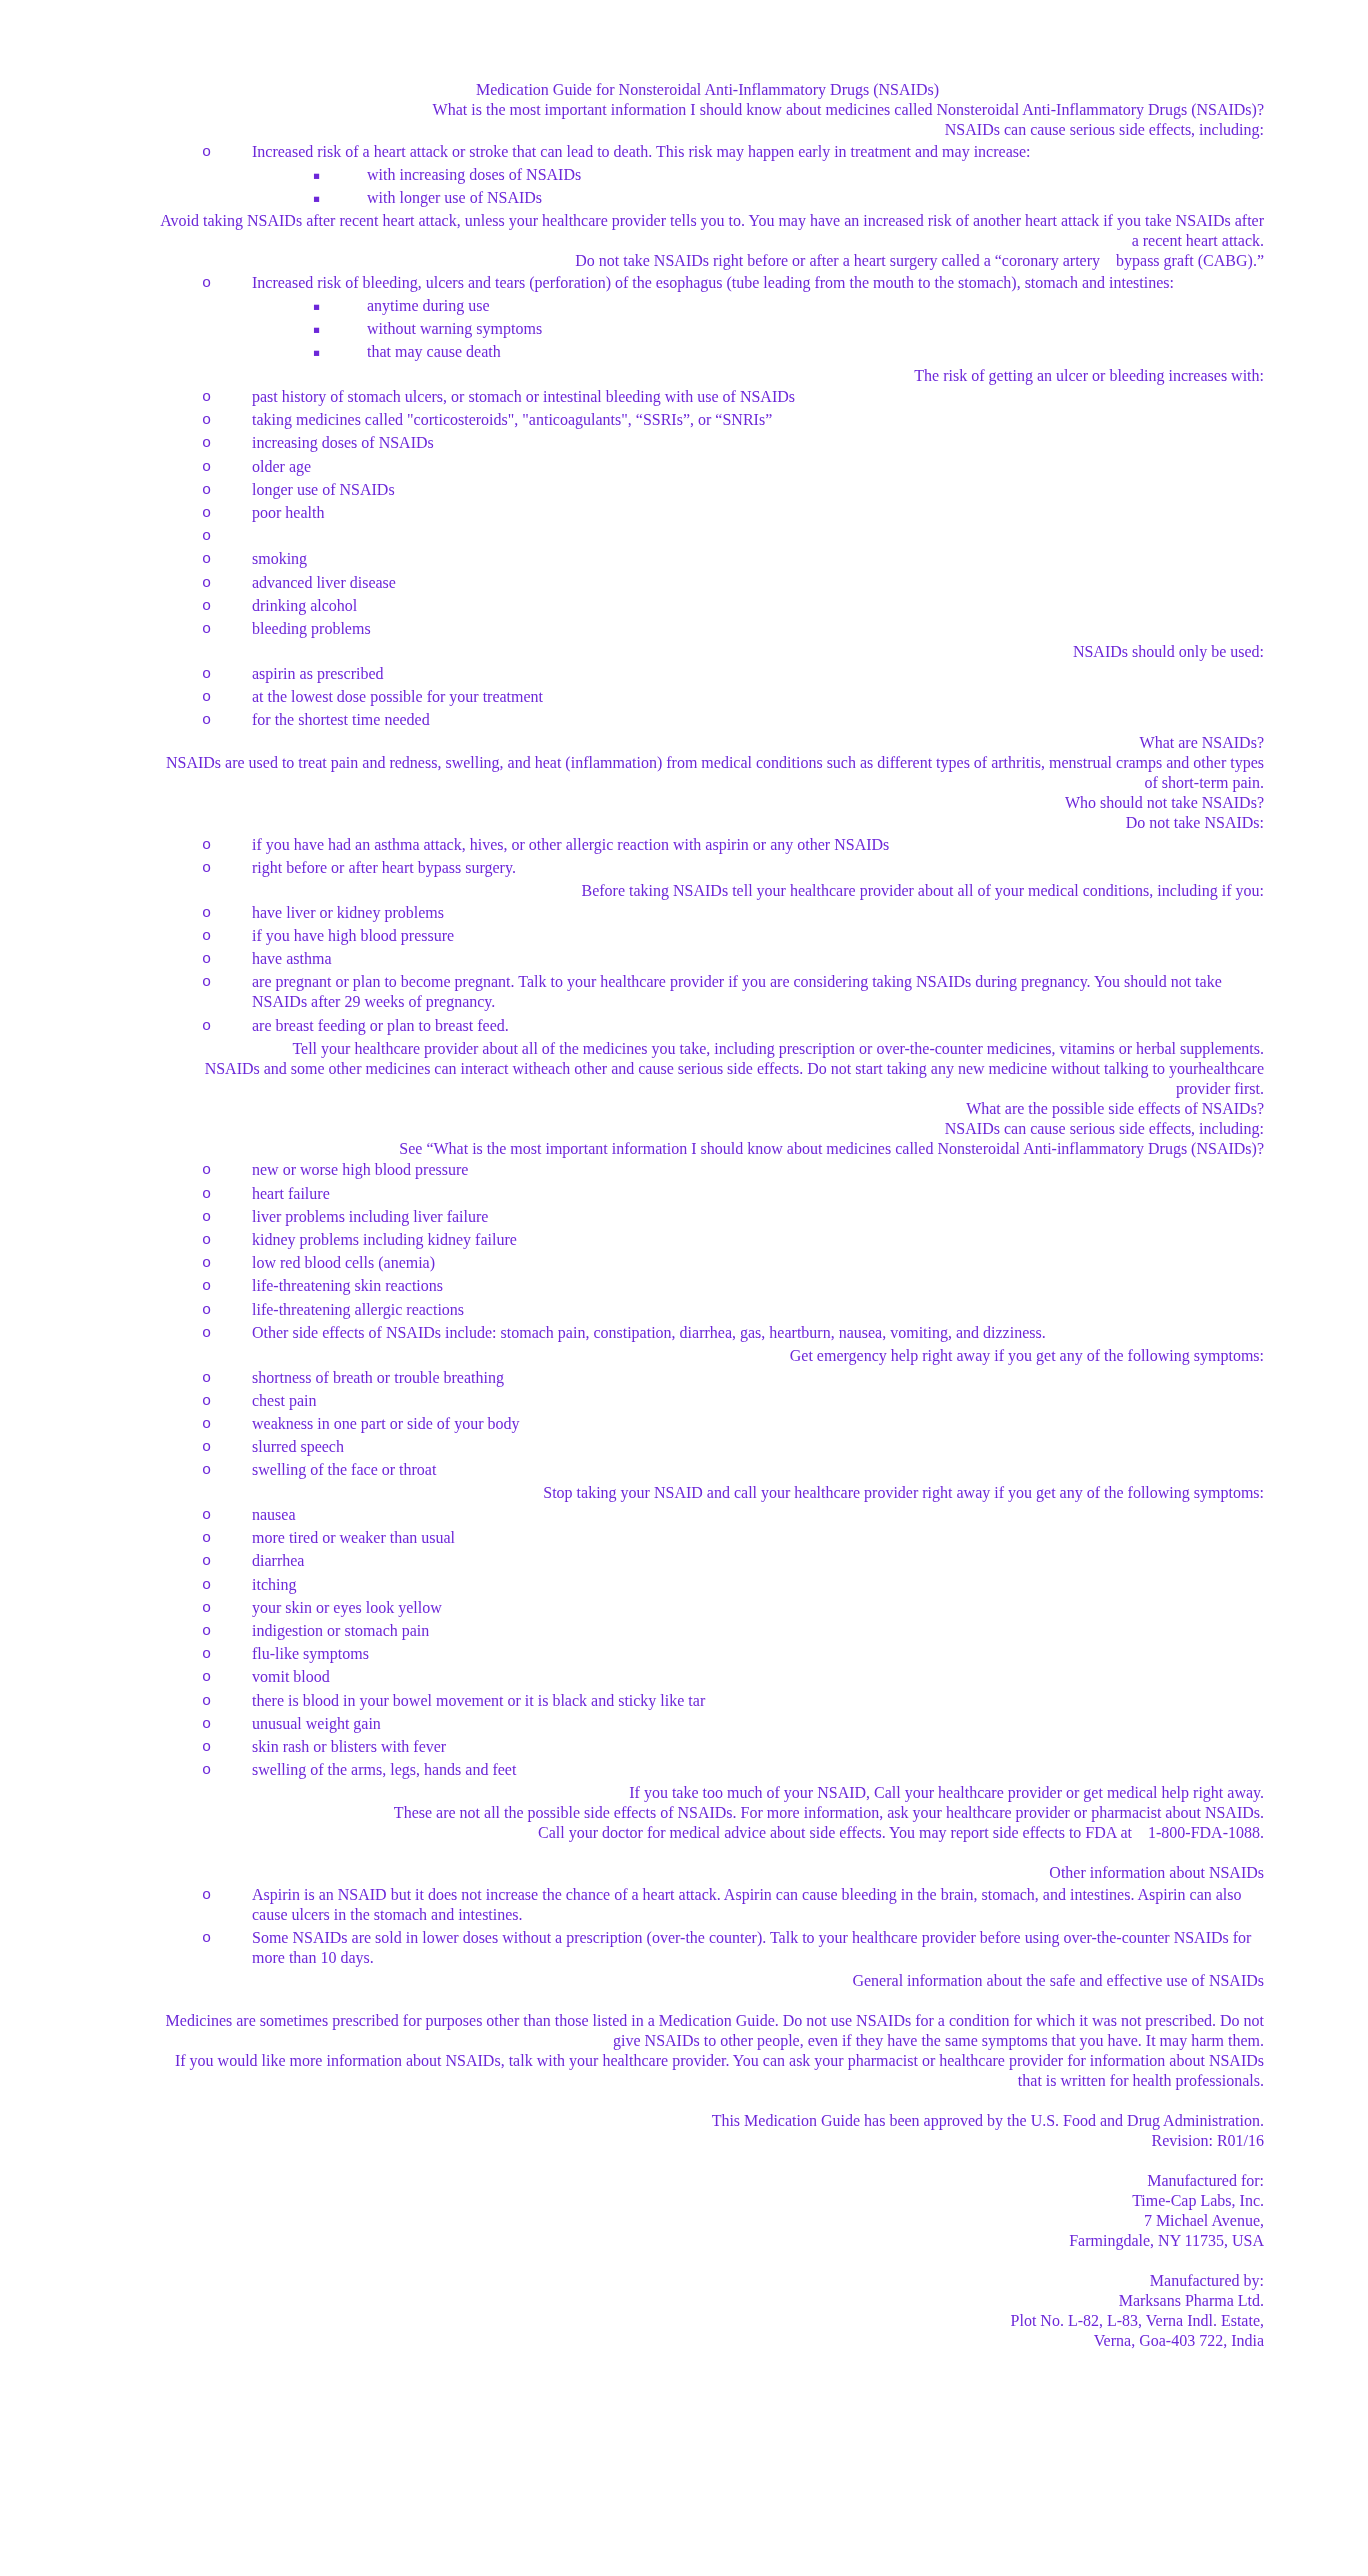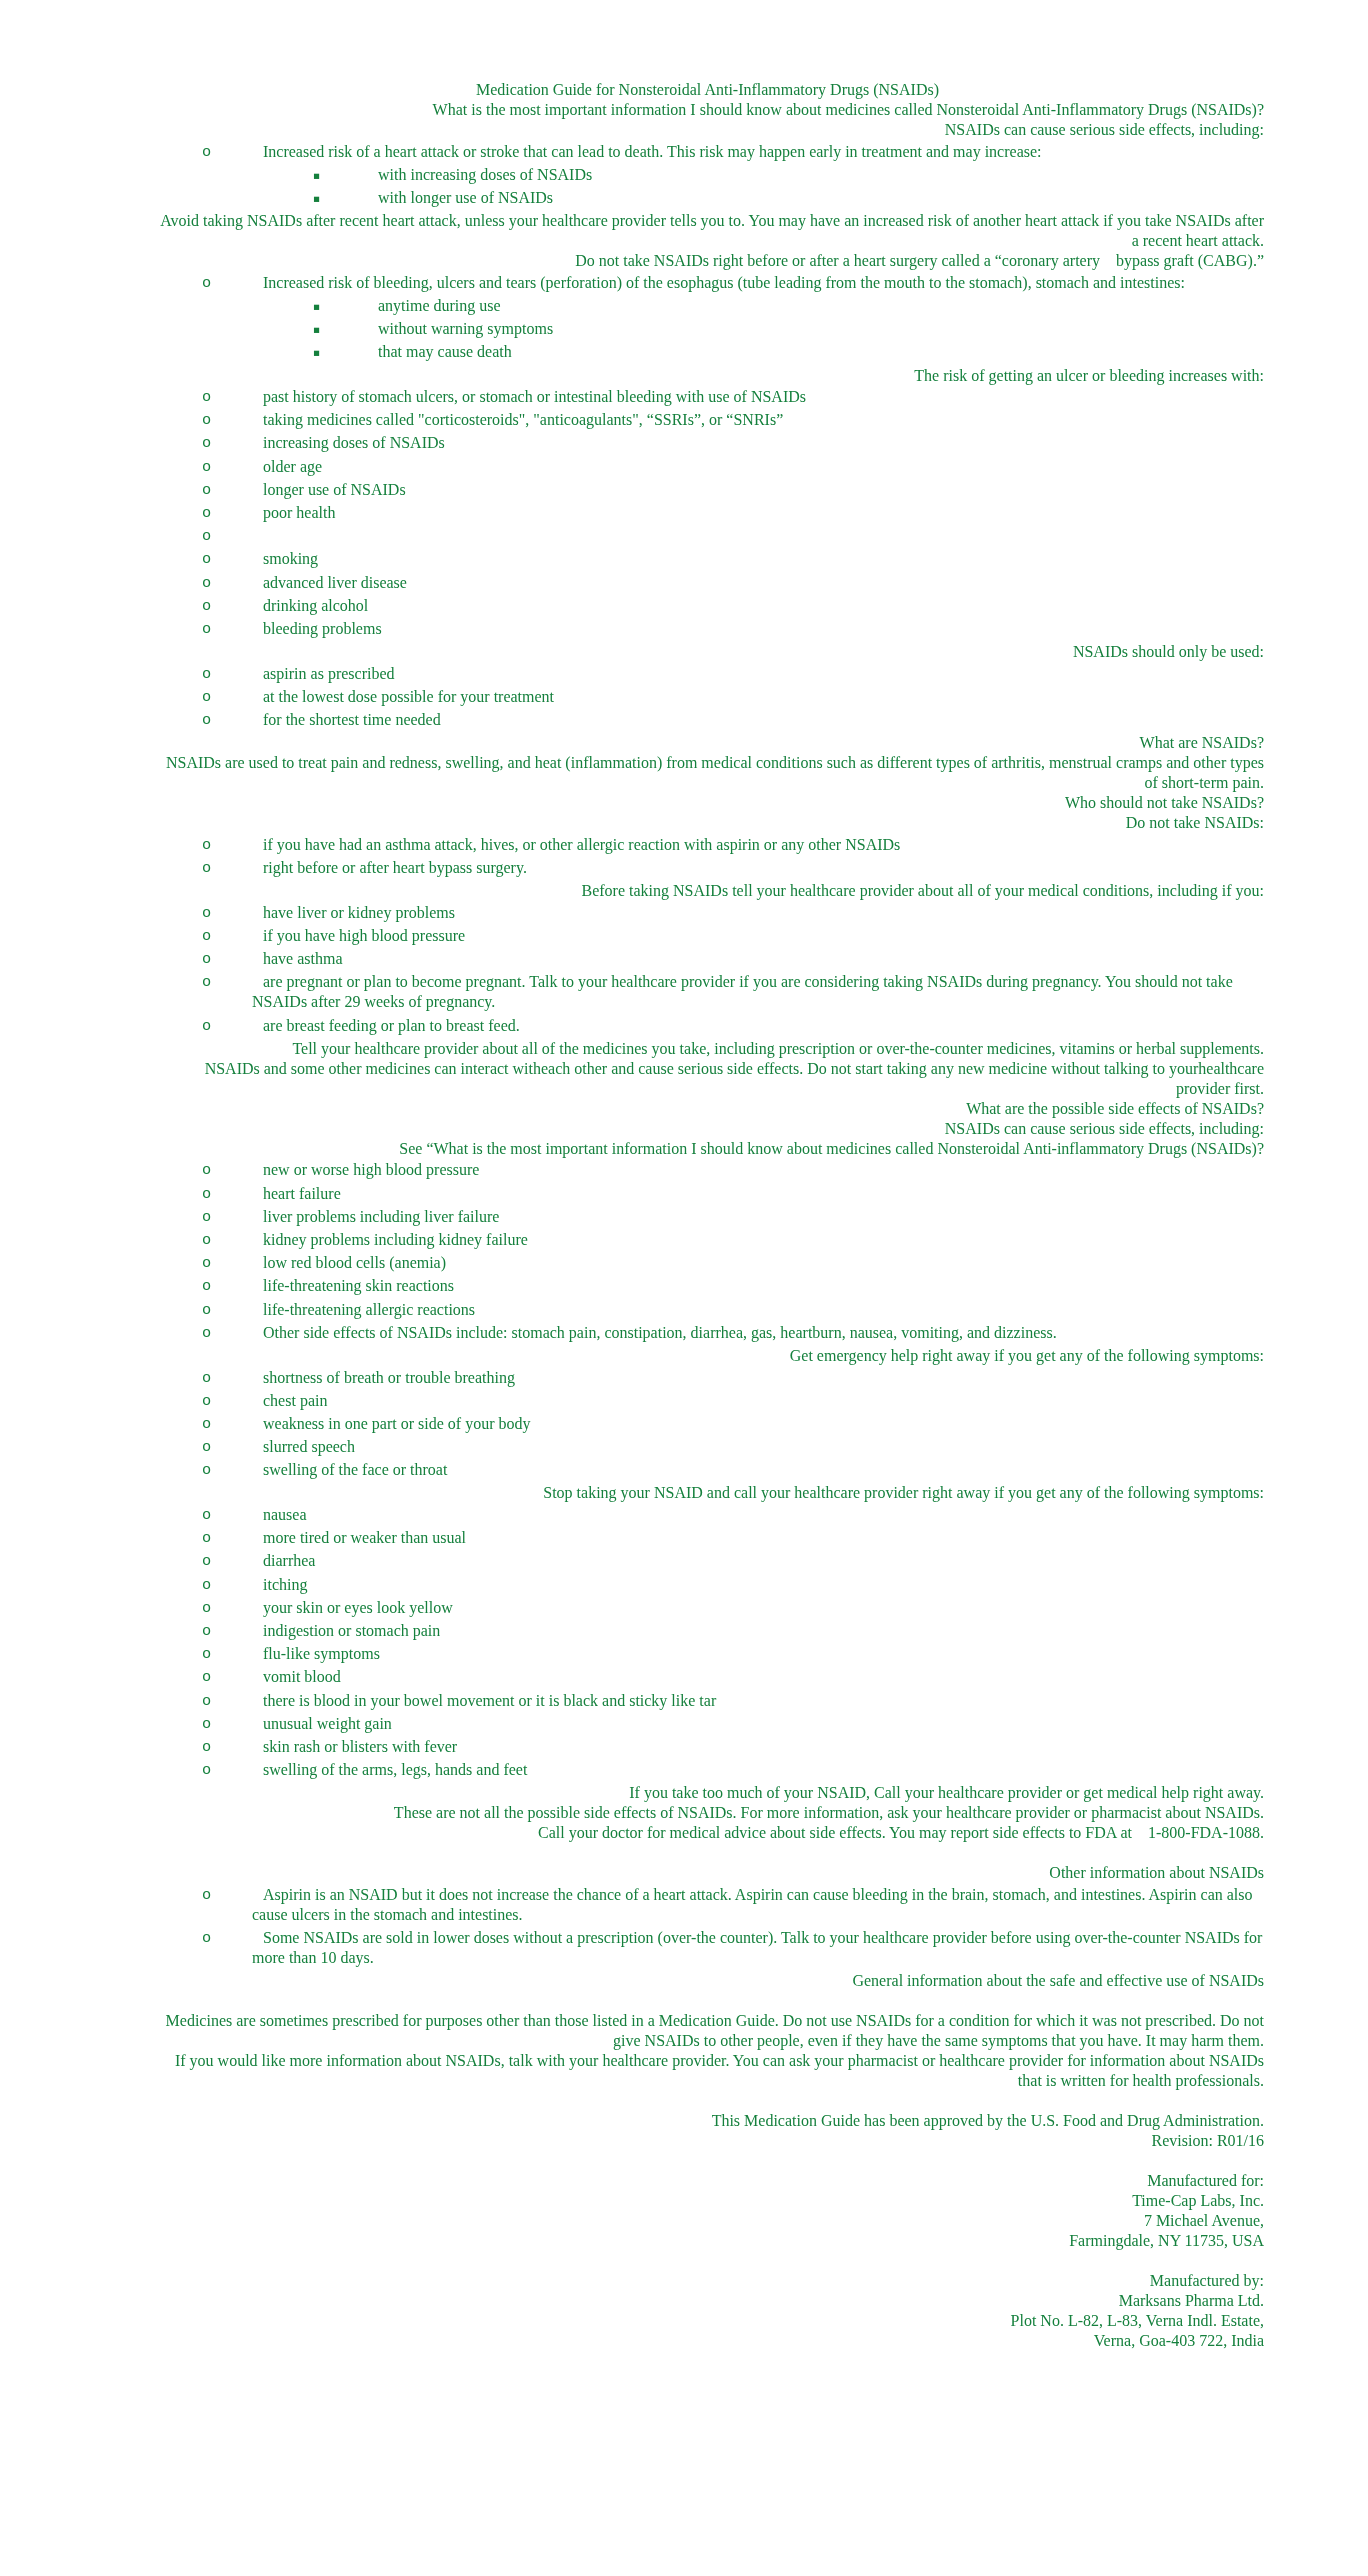--- a/index.html
+++ b/index.html
@@ -14,21 +14,21 @@
   }
   .page {
     box-sizing: border-box;
     width: 1369px;
     height: 2576px;
     padding: 80px 105px 0 151px;
     overflow: hidden;
     font-family: "Liberation Serif", "DejaVu Serif", serif;
     font-size: 16px;
     line-height: 20px;
-    color: #15803d;
+    color: #6d28d9;
     background: #ffffff;
   }
   .title {
     text-align: center;
     white-space: pre-wrap;
   }
   .para {
     margin: 0;
     white-space: pre-wrap;
     text-align: right;
@@ -55,21 +55,20 @@
     font-family: "Liberation Mono", "DejaVu Sans Mono", monospace;
     font-size: 15.3px;
   }
   .li.l2 > .marker {
     left: 162px;
     font-family: "DejaVu Sans", sans-serif;
     font-size: 10.5px;
   }
   .li-text {
     white-space: pre-wrap;
-    margin-left: 11px;
   }
 </style>
 </head>
 <body>
 
 <div class="page">
   <div class="doc-body">
       <div class="title">Medication Guide for Nonsteroidal Anti-Inflammatory Drugs (NSAIDs)</div>
       <div class="para">What is the most important information I should know about medicines called Nonsteroidal Anti-Inflammatory Drugs (NSAIDs)?</div>
       <div class="para">NSAIDs can cause serious side effects, including:</div>

